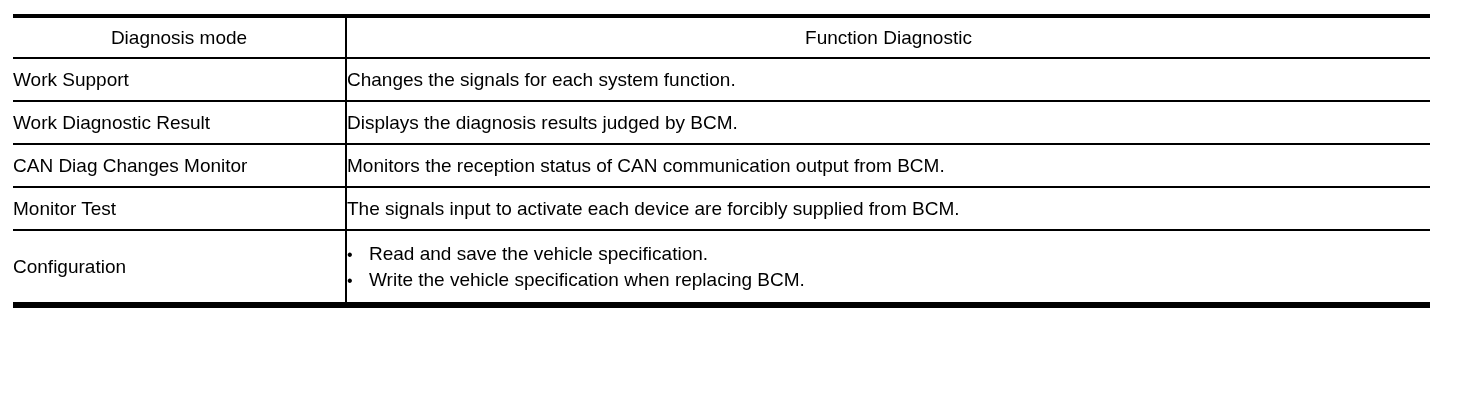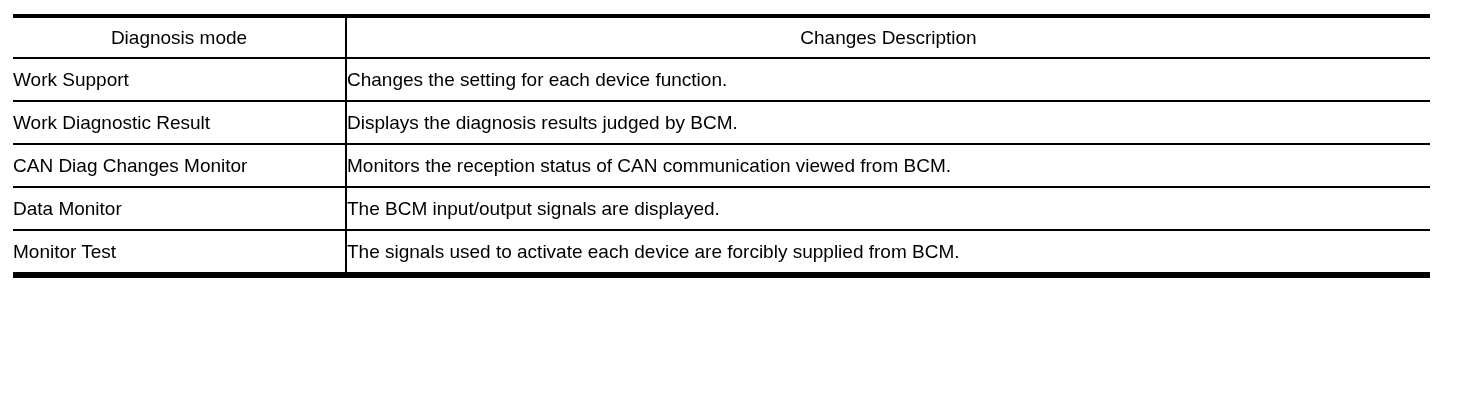--- a/index.html
+++ b/index.html
@@ -75,38 +75,49 @@
     text-align: left;
   }
 </style>
 </head>
 <body>
 
 <table class="diag-table">
   <thead>
     <tr>
       <th class="col-mode">Diagnosis mode</th>
-      <th class="col-desc">Changes Description</th>
+      <th class="col-desc">Function Diagnostic</th>
     </tr>
   </thead>
   <tbody>
     <tr>
       <td class="cell-mode">Work Support</td>
-      <td class="cell-desc">Changes the setting for each device function.</td>
+      <td class="cell-desc">Changes the signals for each system function.</td>
     </tr>
     <tr>
       <td class="cell-mode">Work Diagnostic Result</td>
       <td class="cell-desc">Displays the diagnosis results judged by BCM.</td>
     </tr>
     <tr>
       <td class="cell-mode">CAN Diag Changes Monitor</td>
-      <td class="cell-desc">Monitors the reception status of CAN communication viewed from BCM.</td>
-    </tr>
-    <tr>
-      <td class="cell-mode">Data Monitor</td>
-      <td class="cell-desc">The BCM input/output signals are displayed.</td>
+      <td class="cell-desc">Monitors the reception status of CAN communication output from BCM.</td>
     </tr>
     <tr>
       <td class="cell-mode">Monitor Test</td>
-      <td class="cell-desc">The signals used to activate each device are forcibly supplied from BCM.</td>
+      <td class="cell-desc">The signals input to activate each device are forcibly supplied from BCM.</td>
+    </tr>
+    <tr class="row-tall">
+      <td class="cell-mode">Configuration</td>
+      <td class="cell-desc">
+        <ul class="bullet-list">
+          <li>
+            <span class="bullet-glyph">•</span>
+            <span>Read and save the vehicle specification.</span>
+          </li>
+          <li>
+            <span class="bullet-glyph">•</span>
+            <span>Write the vehicle specification when replacing BCM.</span>
+          </li>
+        </ul>
+      </td>
     </tr>
   </tbody>
 </table>
 
 </body></html>

